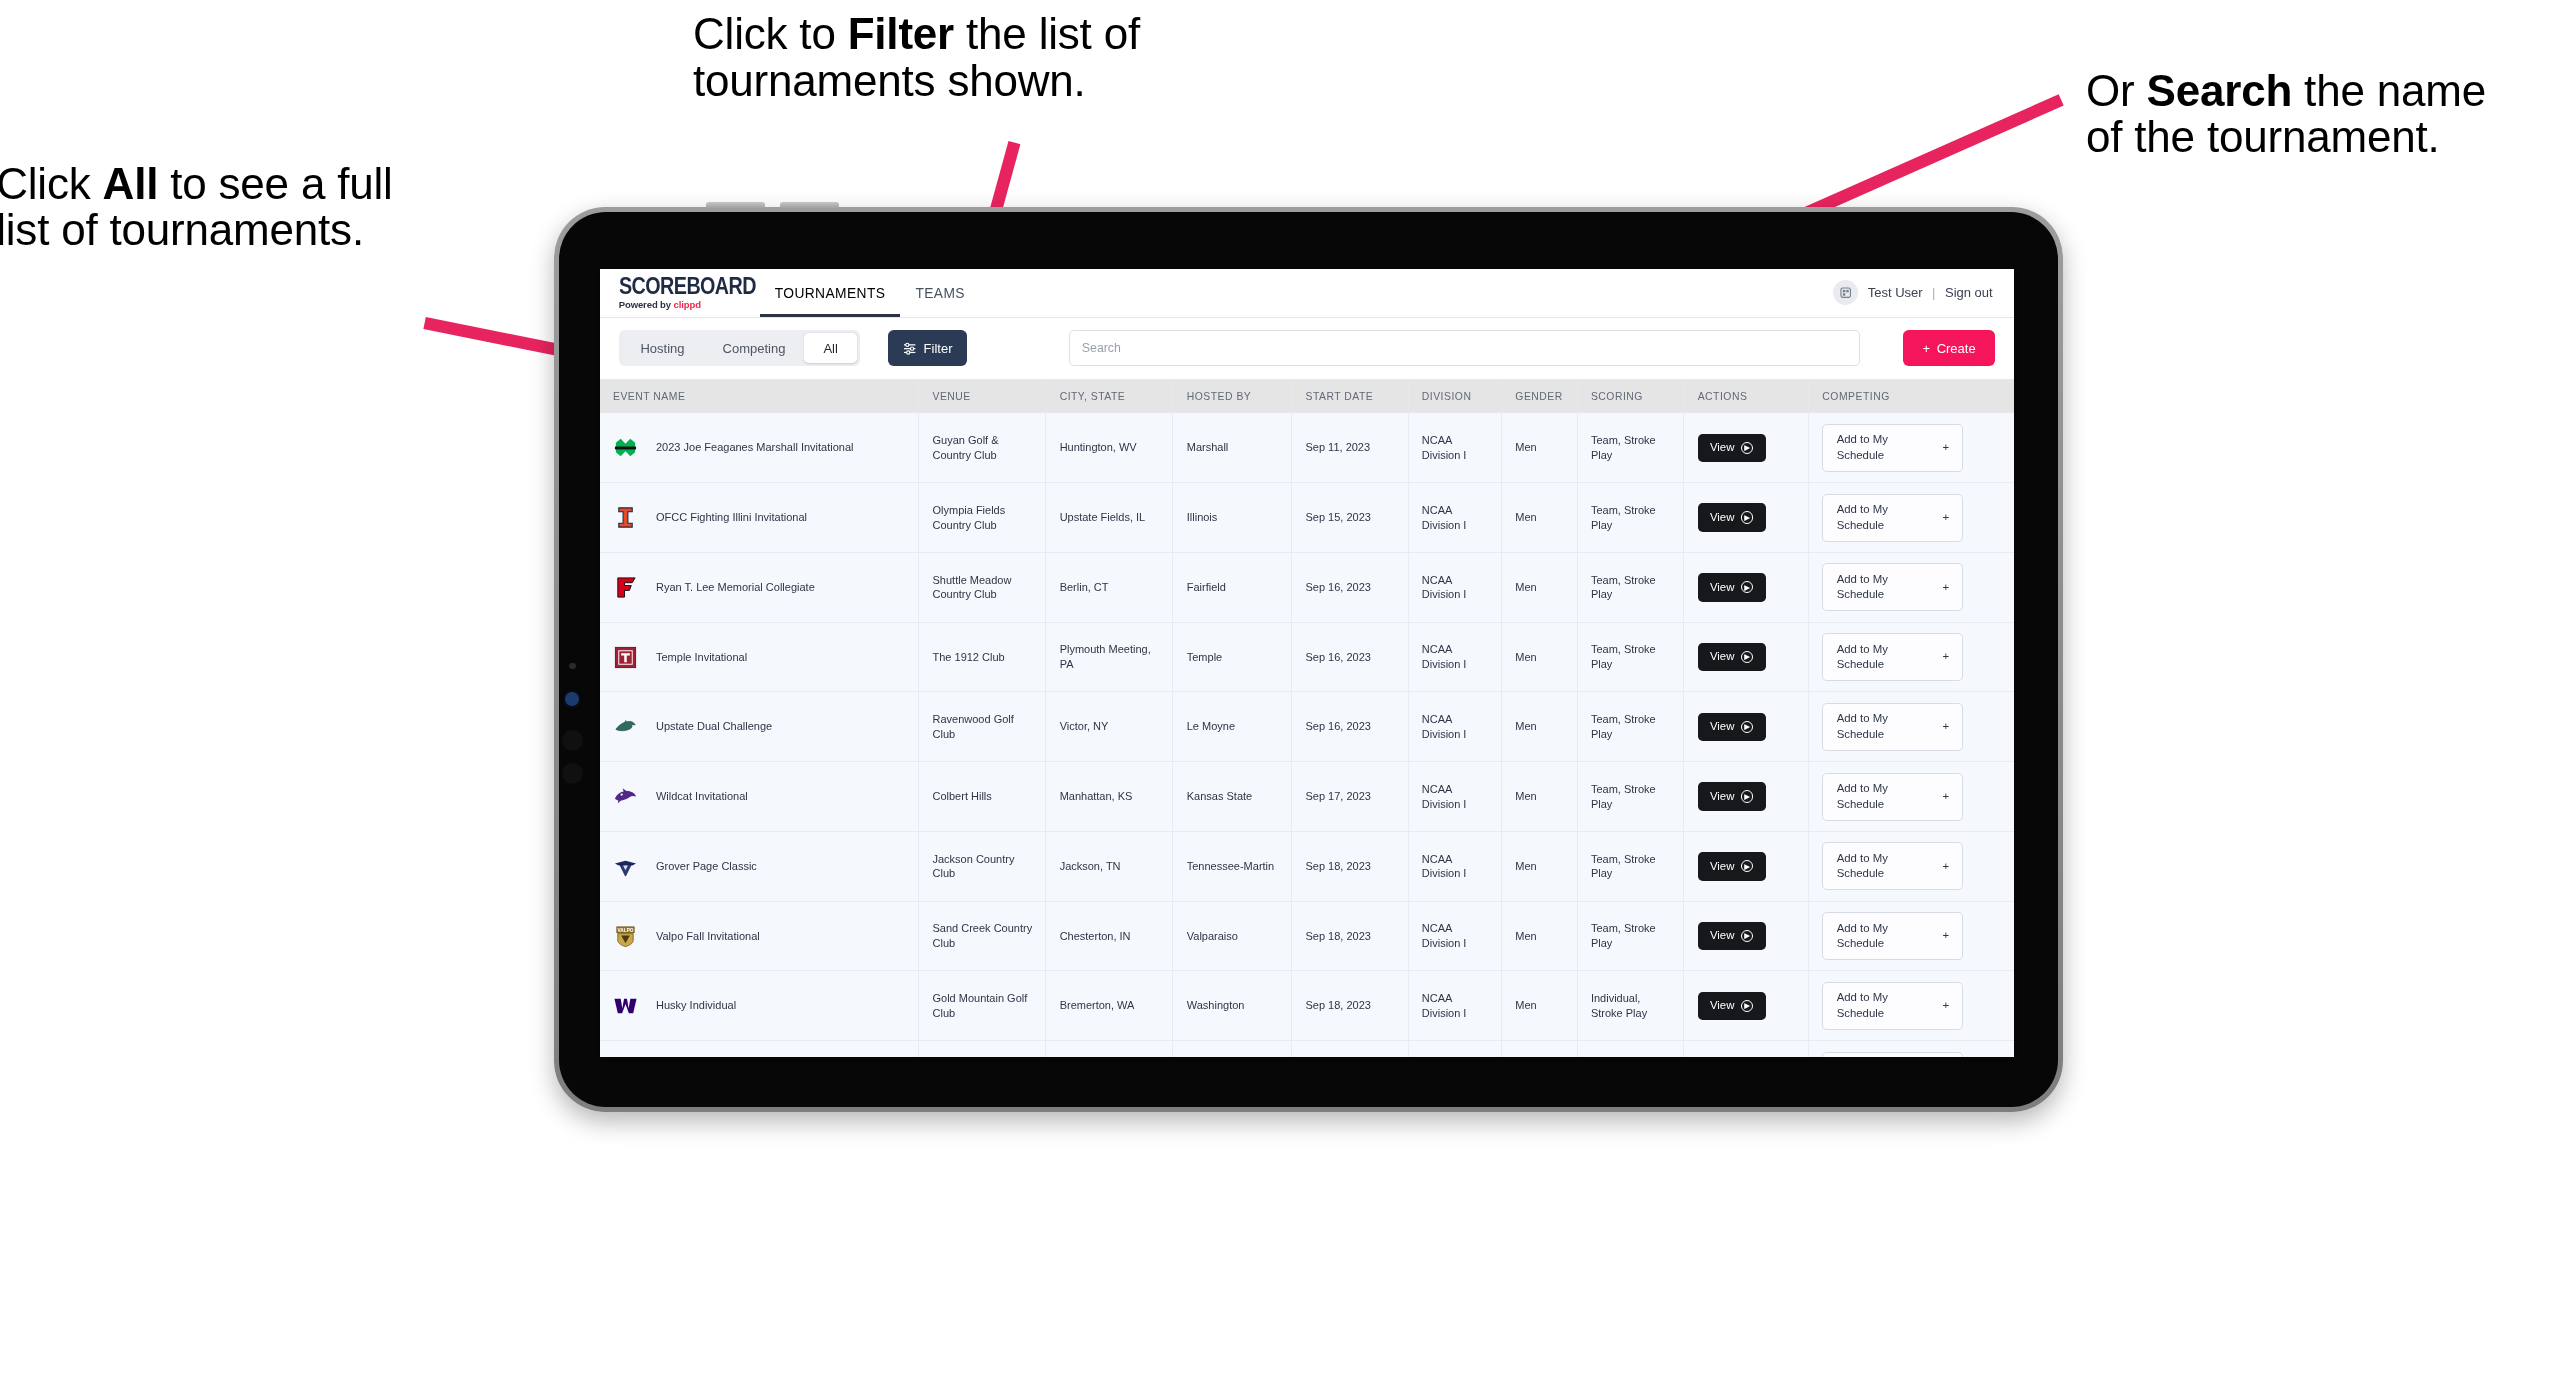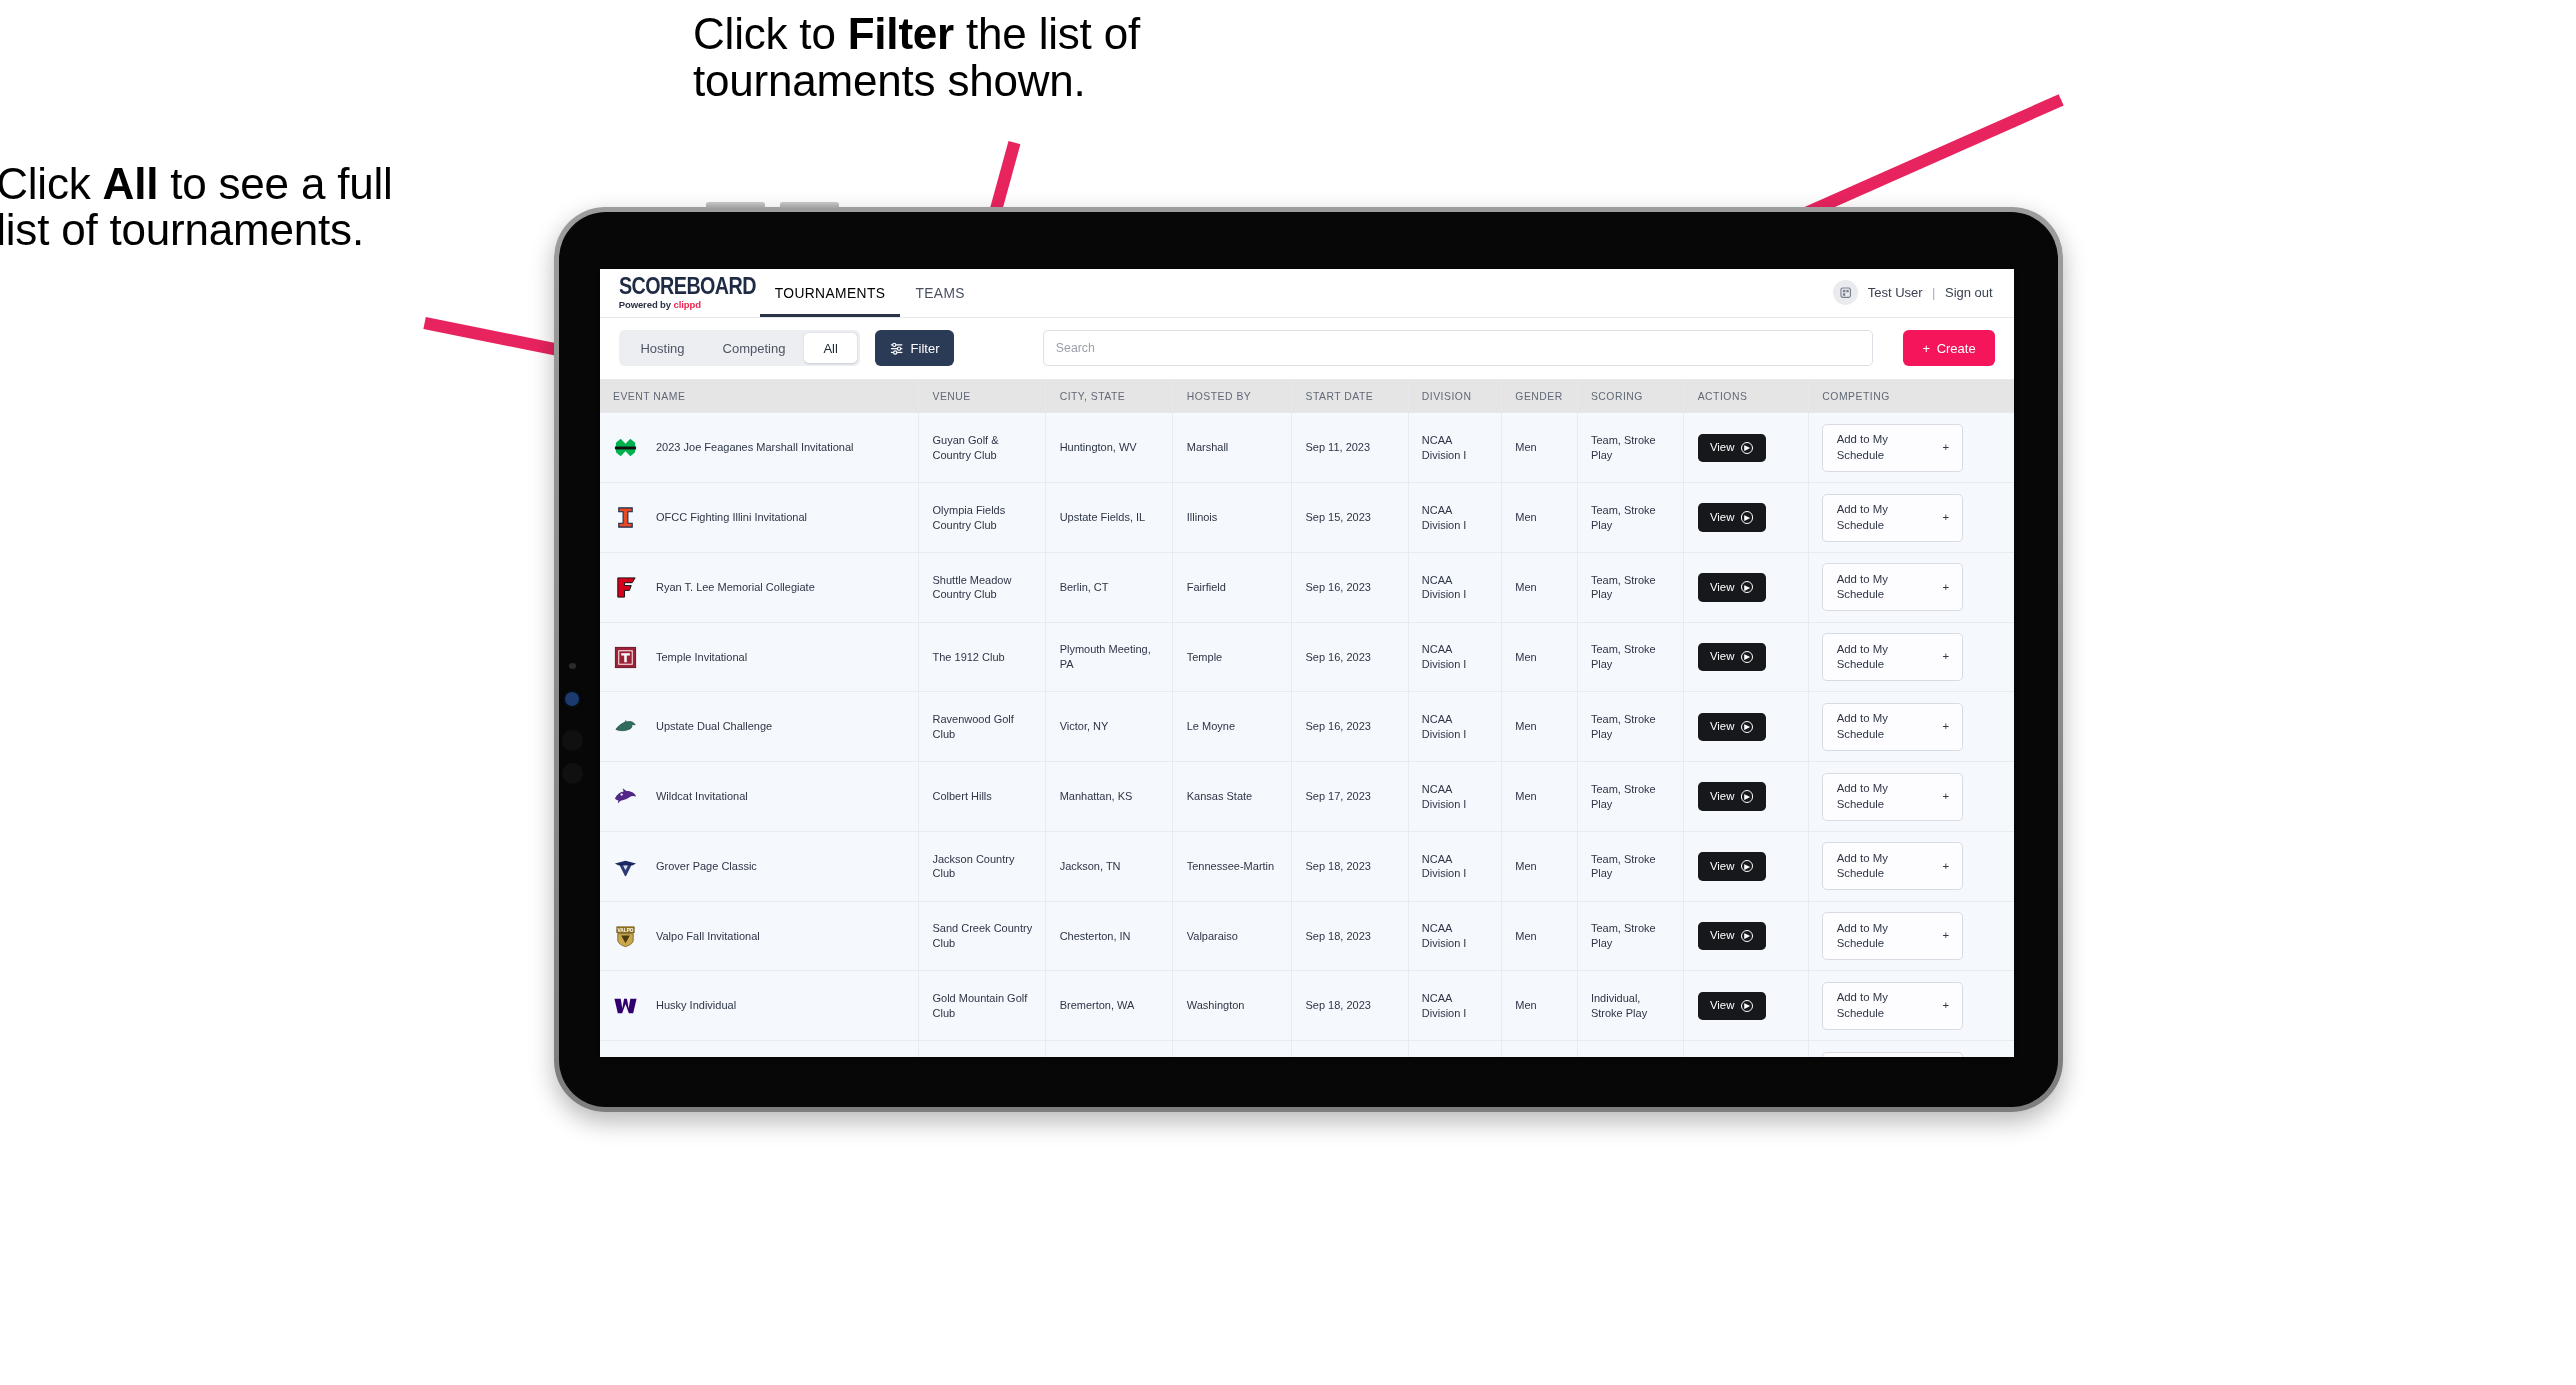--- a/index.html
+++ b/index.html
@@ -102,21 +102,21 @@
     width:25px; height:25px; border-radius:50%;
     background:#e9ebef; display:flex; align-items:center; justify-content:center;
     color:#79808f; font-size:11.4px;
   }
   .nav-sep { color:#a9aeb9; }
   #nav-right .lnk { cursor:pointer; }
 
   
   #toolbar {
     height:61px; background:#fff; display:flex; align-items:center;
-    padding: 0 19px; gap: 15px;
+    padding: 0 19px; gap: 28px;
   }
   #segmented {
     display:flex; align-items:center;
     background:#eceef2; border-radius:5.7px; padding:2.8px; height:36px;
   }
   #segmented .seg {
     font-size:13px; color:#4e5564; padding:0 19px; height:30px;
     display:flex; align-items:center; border-radius:4.7px; cursor:pointer;
   }
   #segmented .seg.active {
@@ -194,20 +194,23 @@
 </head>
 <body>
 
 <div id="stage">
 
   <div class="callout" id="callout-all">
     <span>Click </span><b>All</b><span> to see a full list of tournaments.</span>
   </div>
   <div class="callout" id="callout-filter">
     <span>Click to </span><b>Filter</b><span> the list of tournaments shown.</span>
+  </div>
+  <div class="callout" id="callout-search">
+    <span>Or </span><b>Search</b><span> the name of the tournament.</span>
   </div>
 
   <svg class="arrow-svg" viewBox="0 0 2712 1459">
     <defs>
       <marker id="ah" markerWidth="5" markerHeight="5" refX="2.6" refY="2.5" orient="auto">
         <path d="M0,0 L5,2.5 L0,5 z" fill="#e8245f"></path>
       </marker>
     </defs>
 
     <line x1="447" y1="340" x2="805" y2="412" stroke="#e8245f" stroke-width="13" marker-end="url(#ah)"></line>

